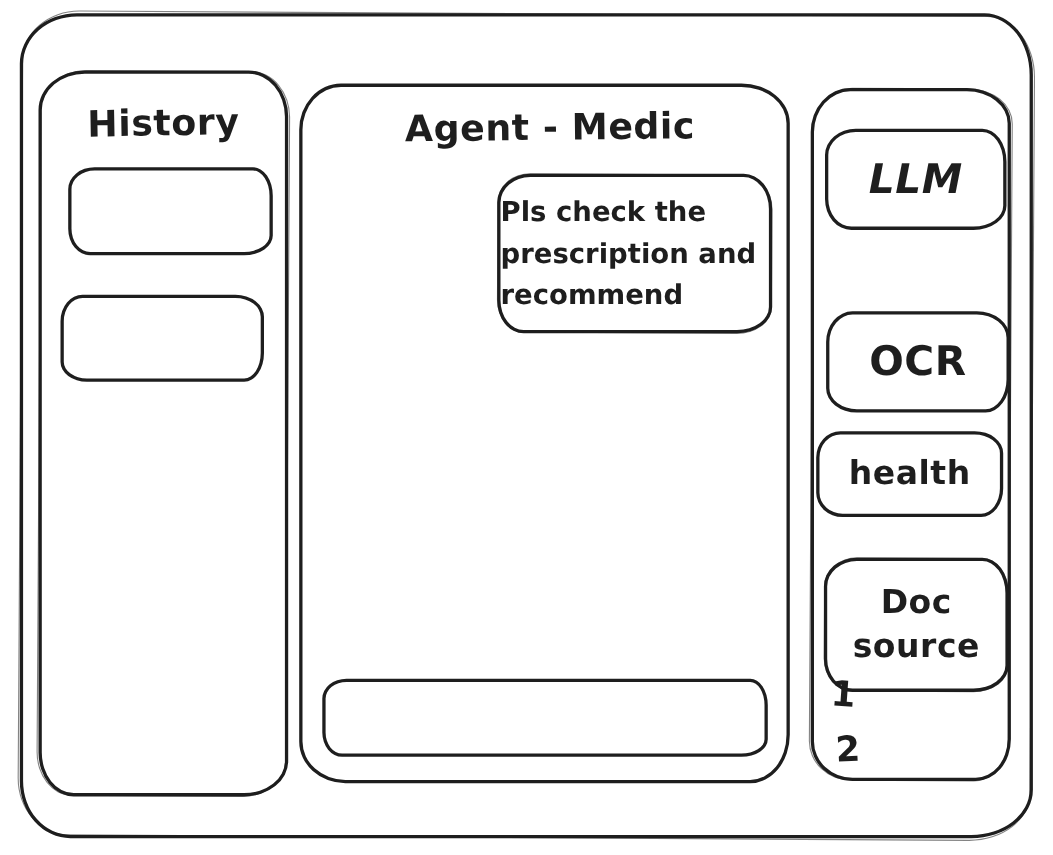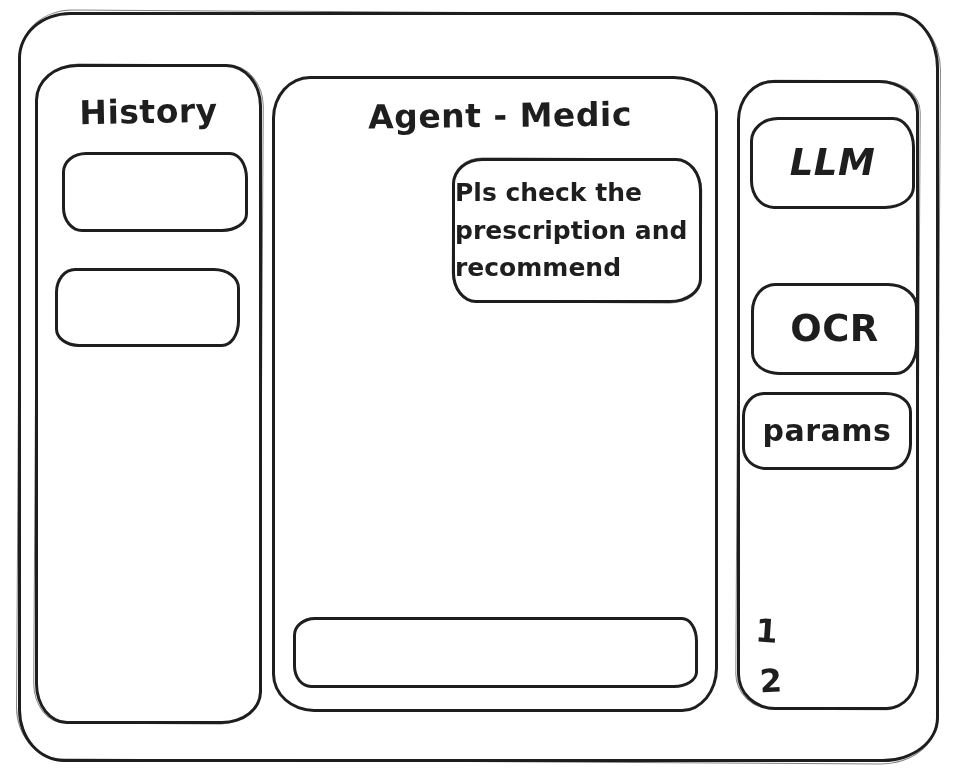--- a/index.html
+++ b/index.html
@@ -170,20 +170,22 @@
 
 
   <input class="sk chat-input" type="text" placeholder="" style="">
 
   <div class="sk dbl tools"></div>
 
   <div class="sk btn btn-llm">LLM</div>
 
   <div class="sk btn btn-ocr">OCR</div>
 
-  <div class="sk btn btn-params">params</div>
+  <div class="sk btn btn-params">health</div>
 
+  <div class="sk dbl btn btn-doc">Doc
+source</div>
 
   <div class="txt num num1">1</div>
 
   <div class="txt num num2">2</div>
 
 </div>
 
 </body></html>

